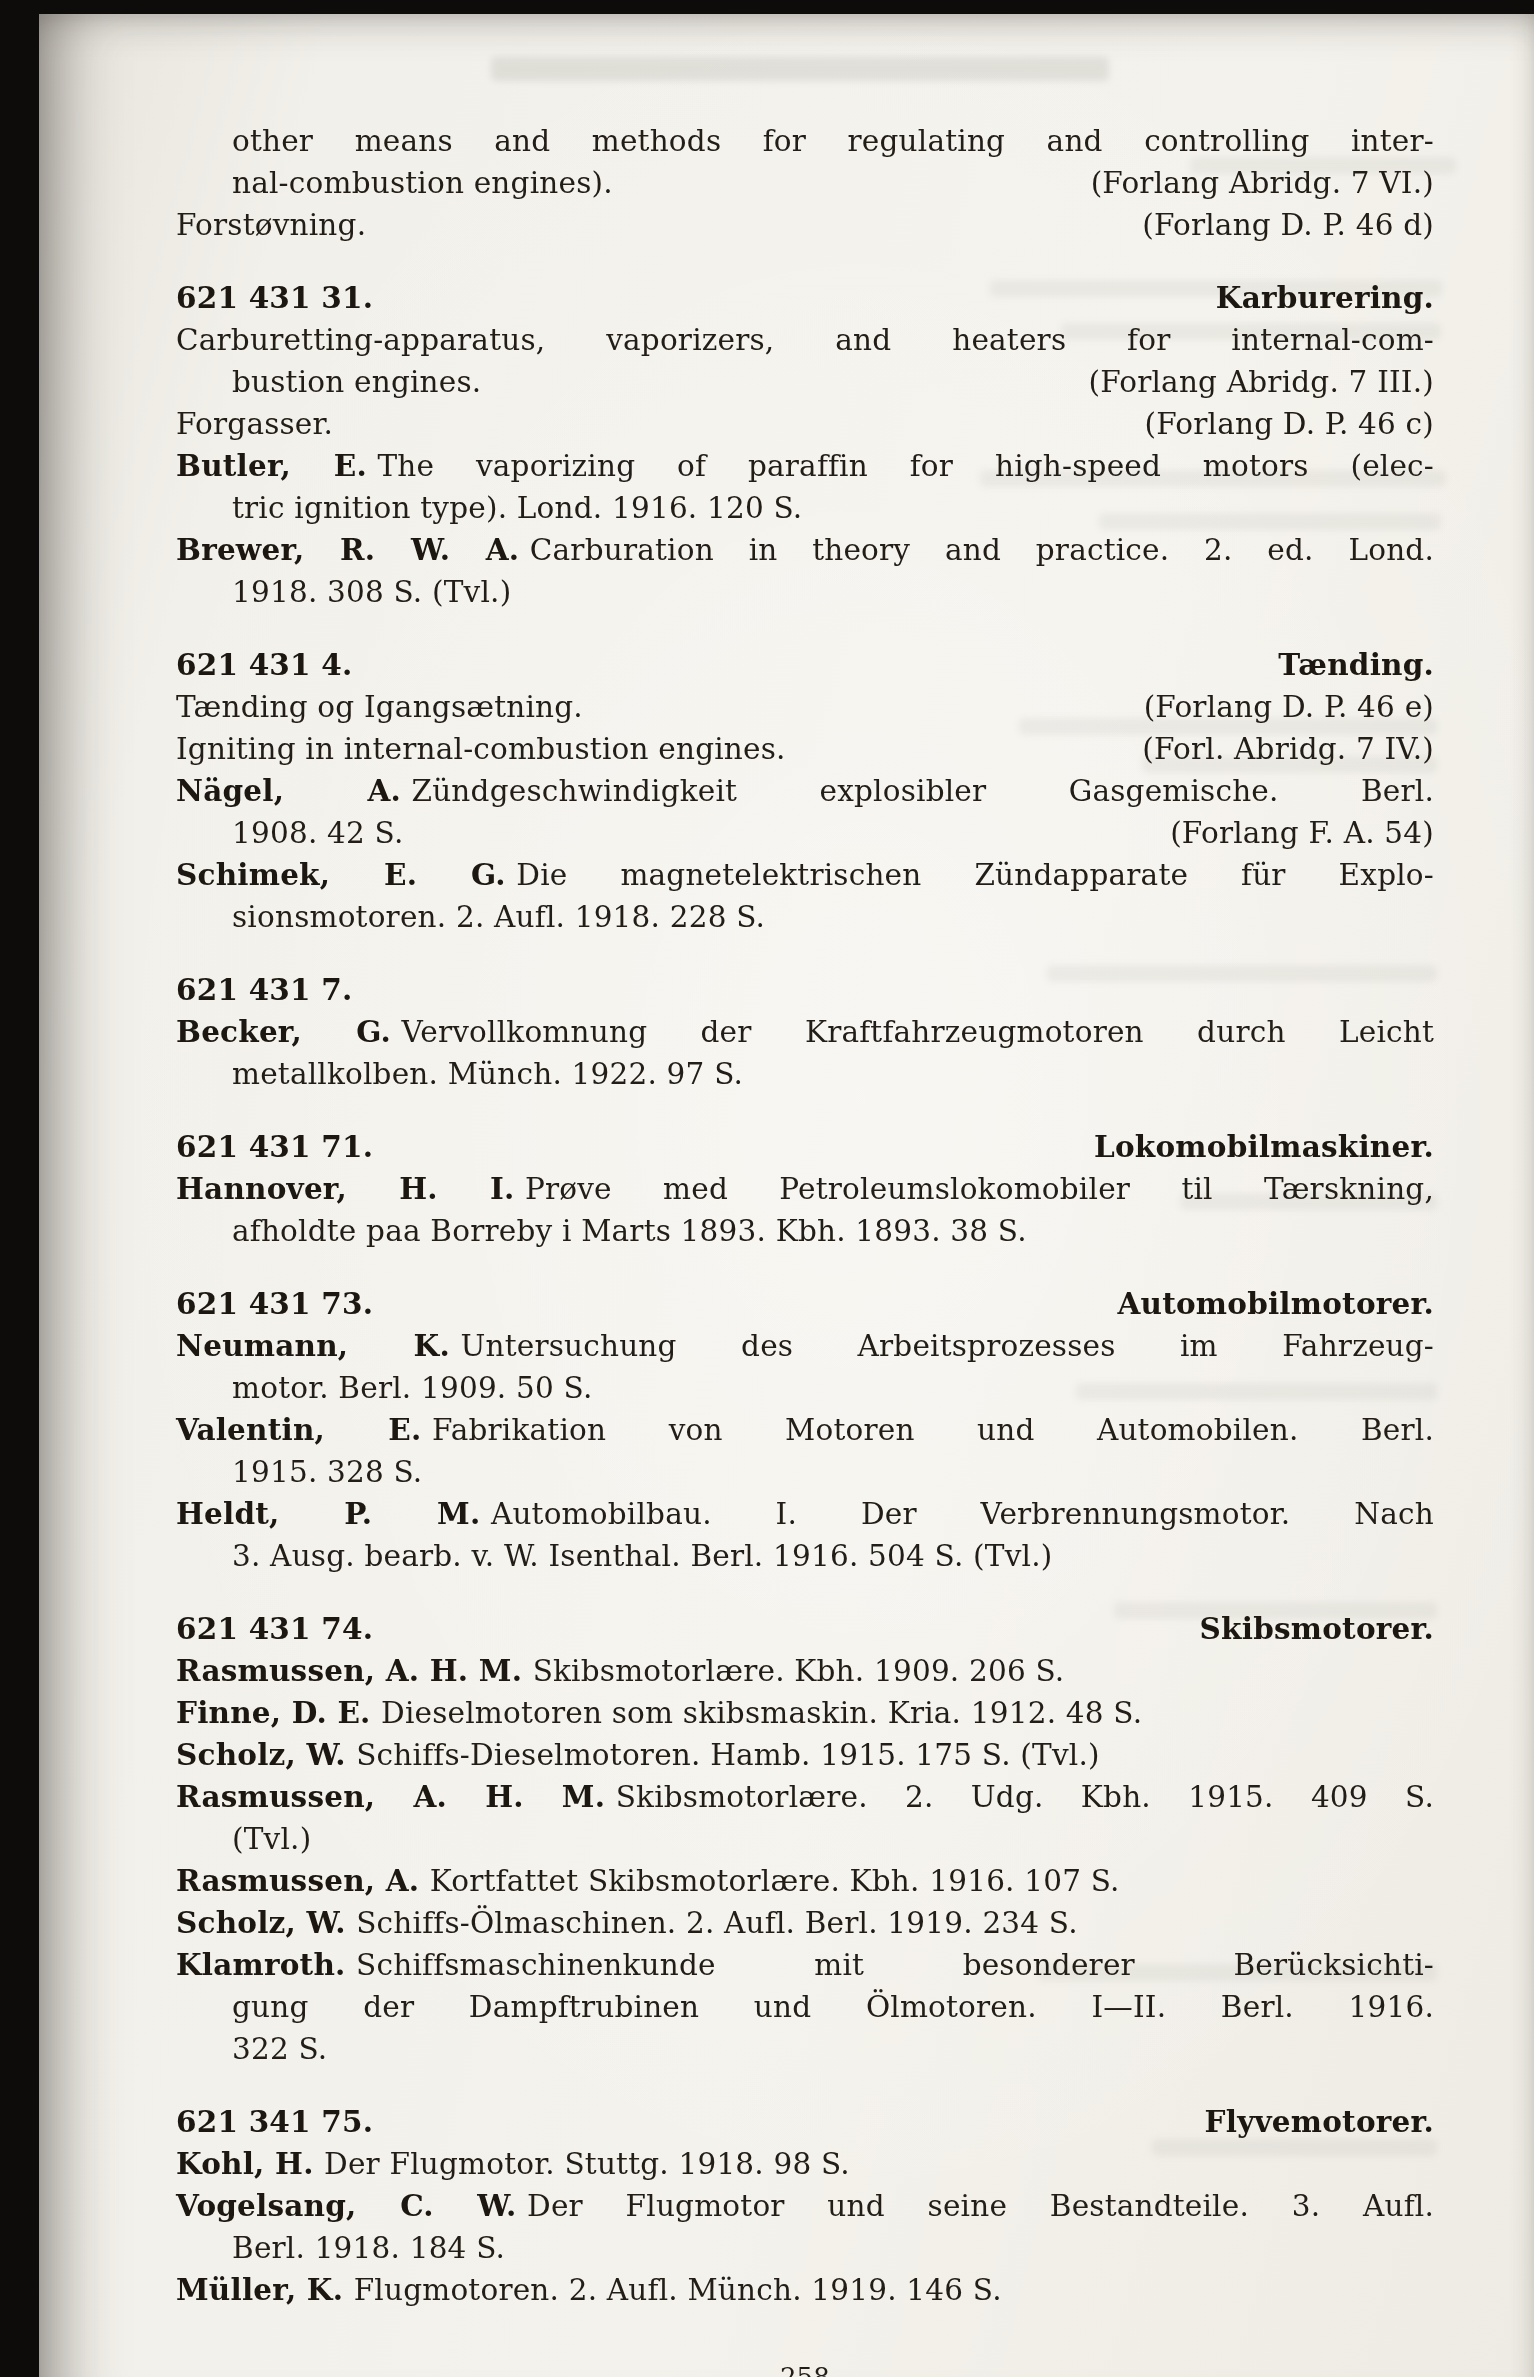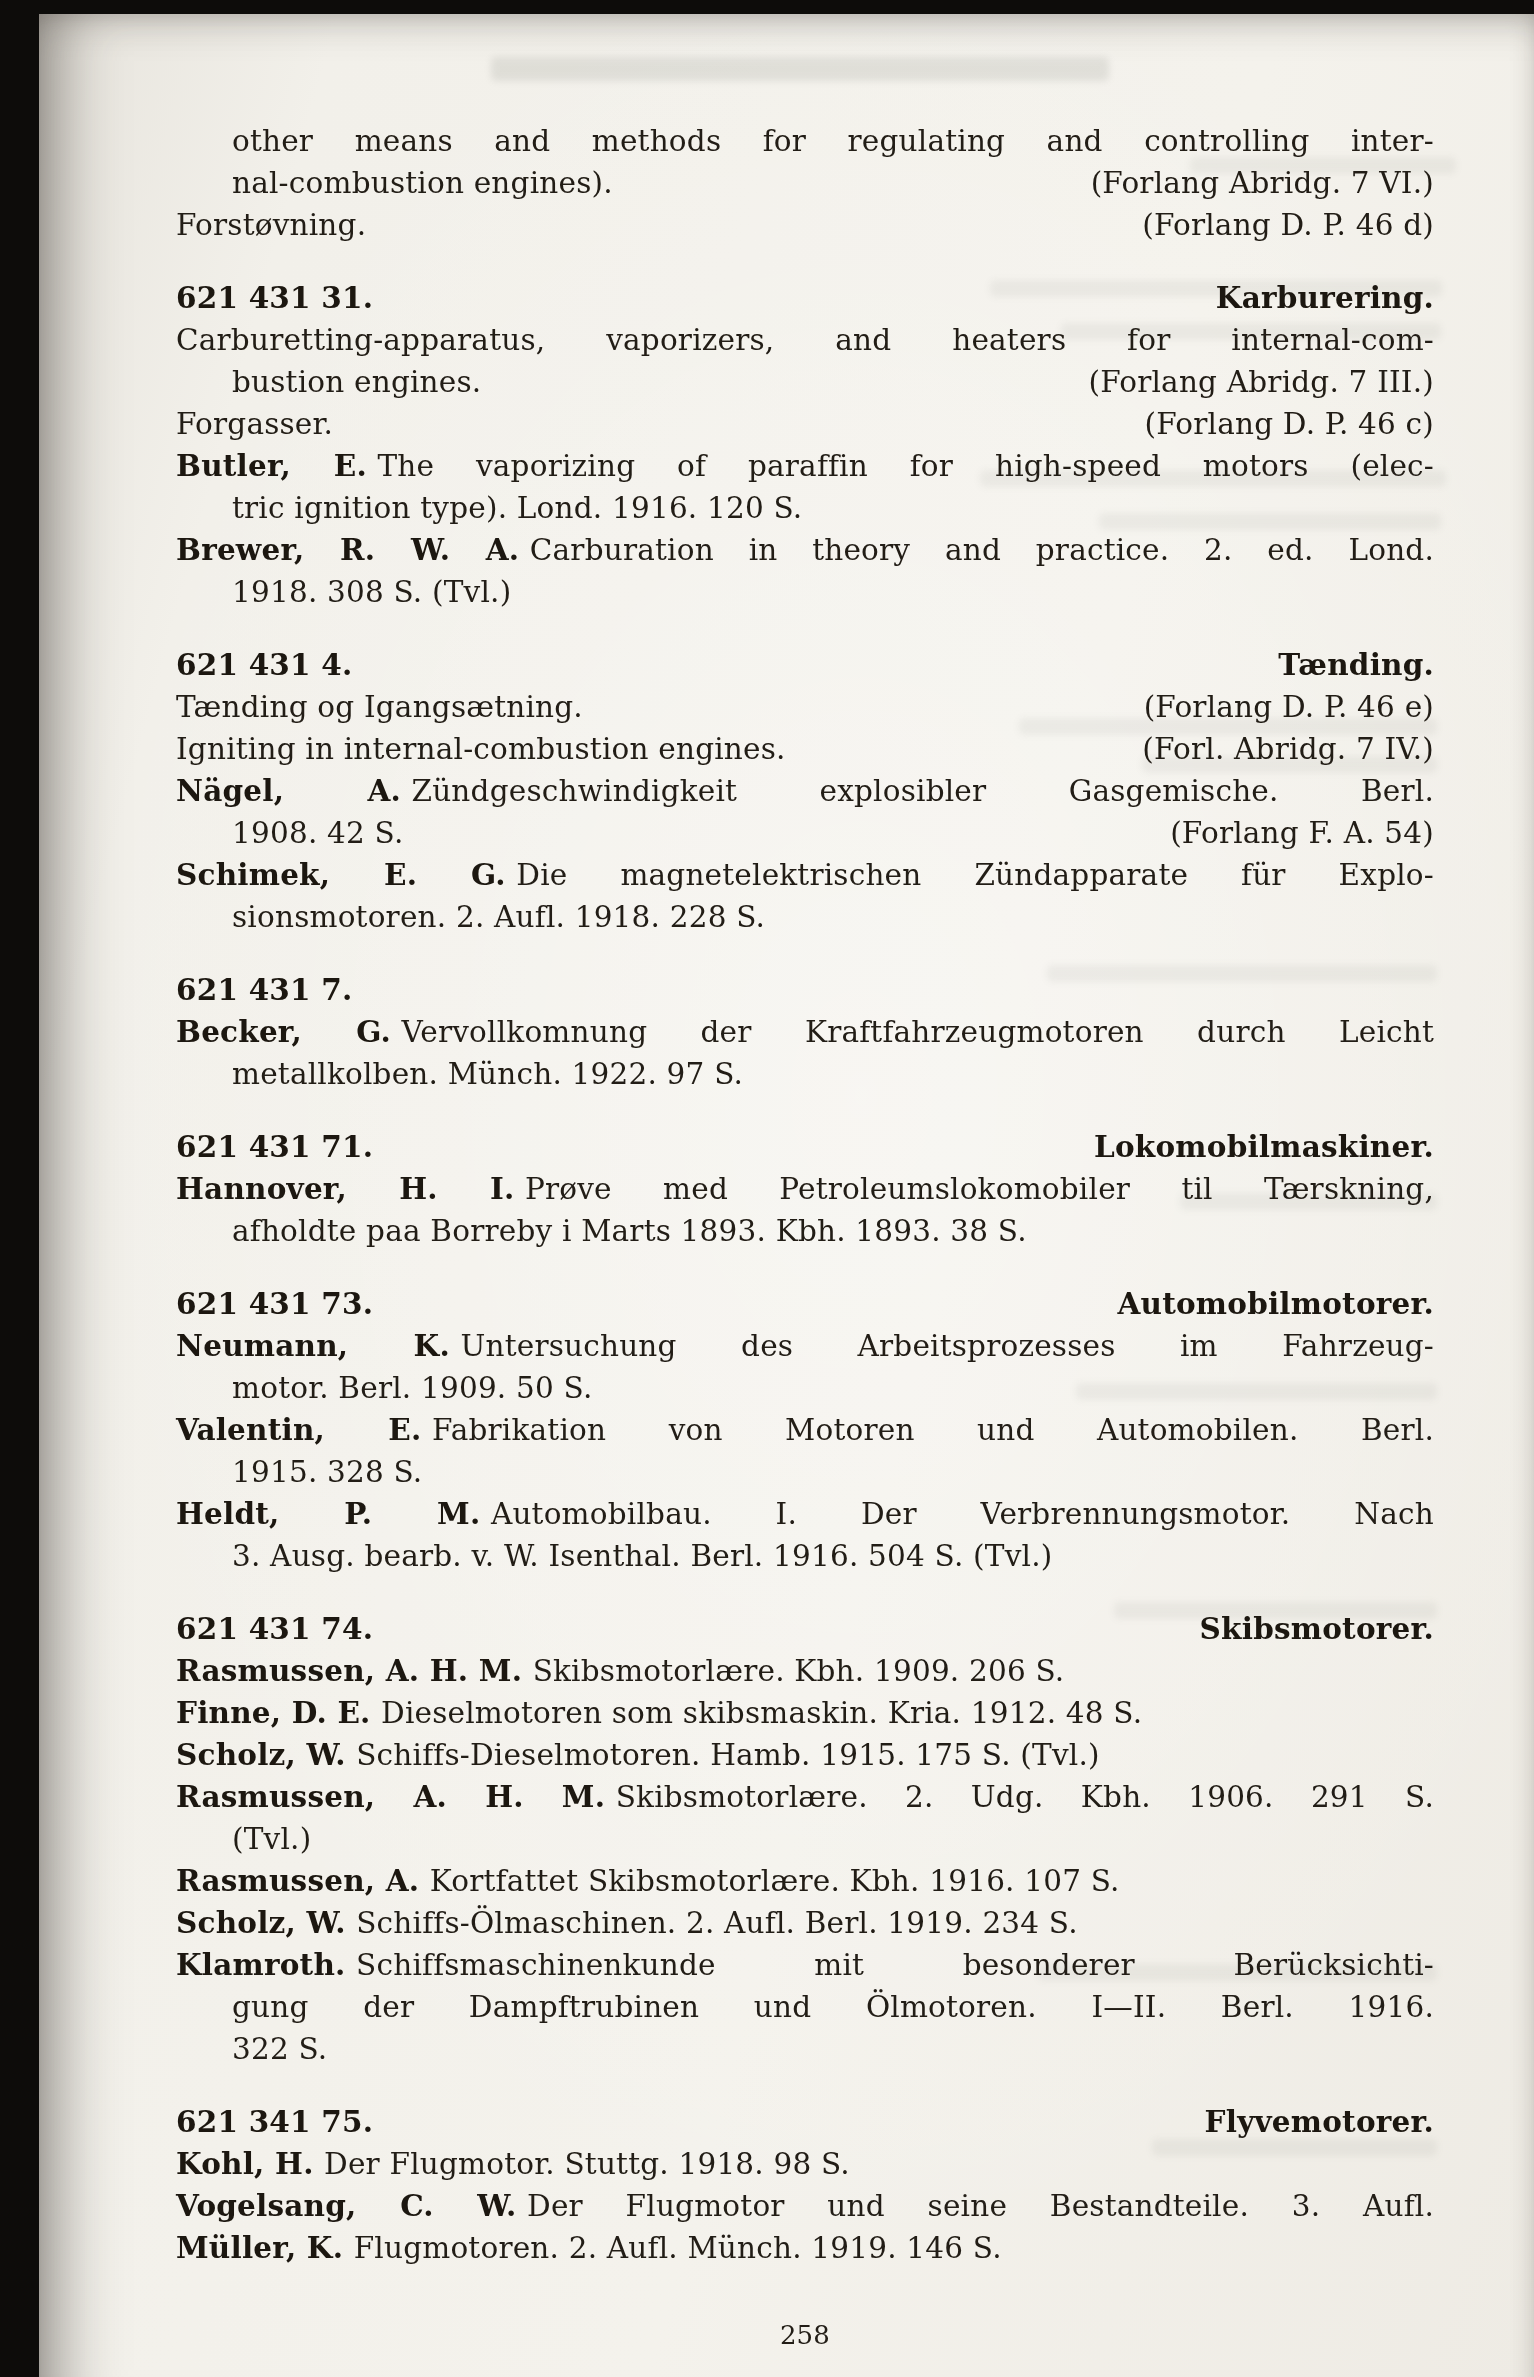--- a/index.html
+++ b/index.html
@@ -147,32 +147,33 @@
         <div class="ln ind"><span><span>1915. 328 S.</span></span></div>
         <div class="ln just"><span><span class="b">Heldt, P. M.</span><span>Automobilbau. I. Der Verbrennungsmotor. Nach</span></span></div>
         <div class="ln ind"><span><span>3. Ausg. bearb. v. W. Isenthal. Berl. 1916. 504 S. (Tvl.)</span></span></div>
         <div class="ln head flex">
           <span><span class="b">621 431 74.</span></span>
           <span class="ref">Skibsmotorer.</span>
         </div>
         <div class="ln"><span><span class="b">Rasmussen, A. H. M.</span><span>Skibsmotorlære. Kbh. 1909. 206 S.</span></span></div>
         <div class="ln"><span><span class="b">Finne, D. E.</span><span>Dieselmotoren som skibsmaskin. Kria. 1912. 48 S.</span></span></div>
         <div class="ln"><span><span class="b">Scholz, W.</span><span>Schiffs-Dieselmotoren. Hamb. 1915. 175 S. (Tvl.)</span></span></div>
-        <div class="ln just"><span><span class="b">Rasmussen, A. H. M.</span><span>Skibsmotorlære. 2. Udg. Kbh. 1906. 291 S.</span></span></div>
+        <div class="ln just"><span><span class="b">Rasmussen, A. H. M.</span><span>Skibsmotorlære. 2. Udg. Kbh. 1915. 409 S.</span></span></div>
         <div class="ln ind"><span><span>(Tvl.)</span></span></div>
         <div class="ln"><span><span class="b">Rasmussen, A.</span><span>Kortfattet Skibsmotorlære. Kbh. 1916. 107 S.</span></span></div>
         <div class="ln"><span><span class="b">Scholz, W.</span><span>Schiffs-Ölmaschinen. 2. Aufl. Berl. 1919. 234 S.</span></span></div>
         <div class="ln just"><span><span class="b">Klamroth.</span><span>Schiffsmaschinenkunde mit besonderer Berücksichti-</span></span></div>
         <div class="ln ind just"><span><span>gung der Dampftrubinen und Ölmotoren. I—II. Berl. 1916.</span></span></div>
         <div class="ln ind"><span><span>322 S.</span></span></div>
         <div class="ln head flex">
           <span><span class="b">621 341 75.</span></span>
           <span class="ref">Flyvemotorer.</span>
         </div>
         <div class="ln"><span><span class="b">Kohl, H.</span><span>Der Flugmotor. Stuttg. 1918. 98 S.</span></span></div>
         <div class="ln just"><span><span class="b">Vogelsang, C. W.</span><span>Der Flugmotor und seine Bestandteile. 3. Aufl.</span></span></div>
+        <div class="ln ind"><span><span>Berl. 1918. 184 S.</span></span></div>
         <div class="ln"><span><span class="b">Müller, K.</span><span>Flugmotoren. 2. Aufl. Münch. 1919. 146 S.</span></span></div>
       </div>
     <div class="page-number">258</div>
   </div>
 
 </div>
 
 
 </body></html>

